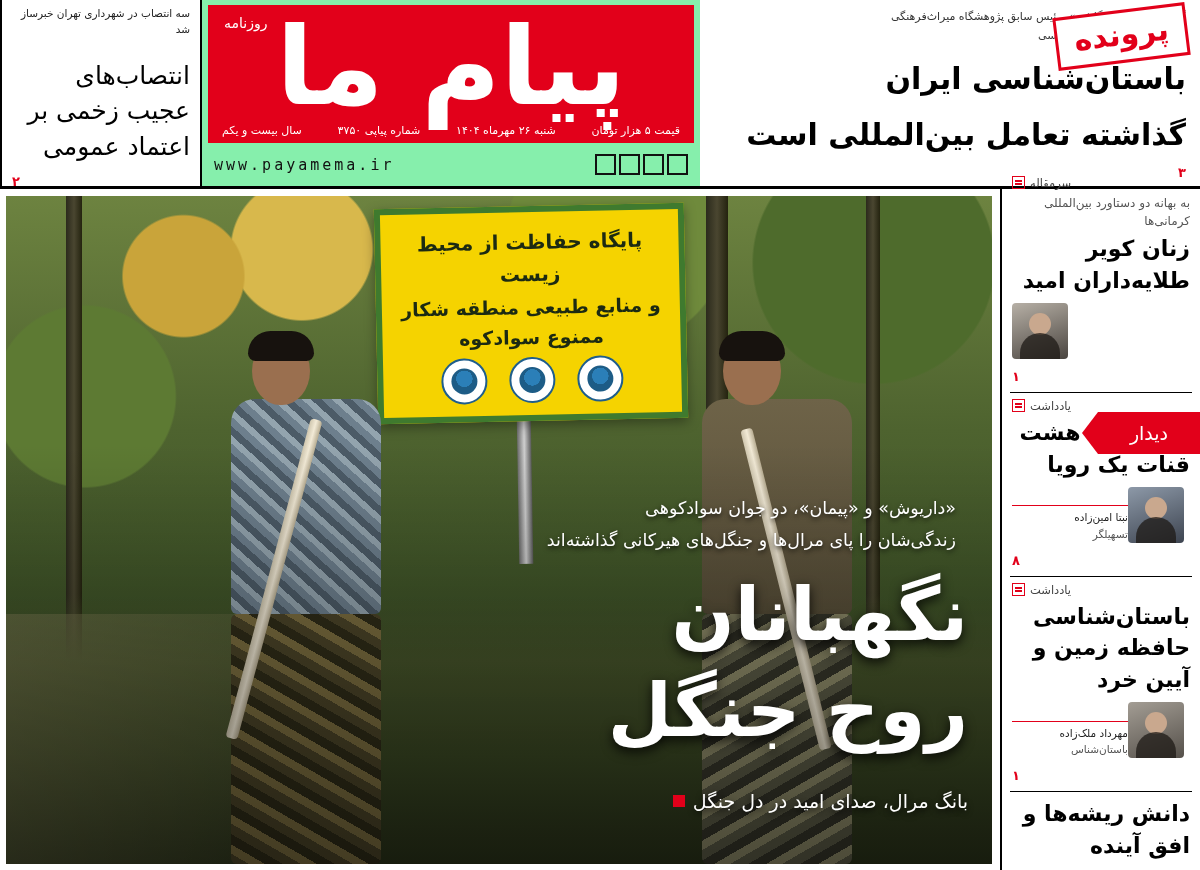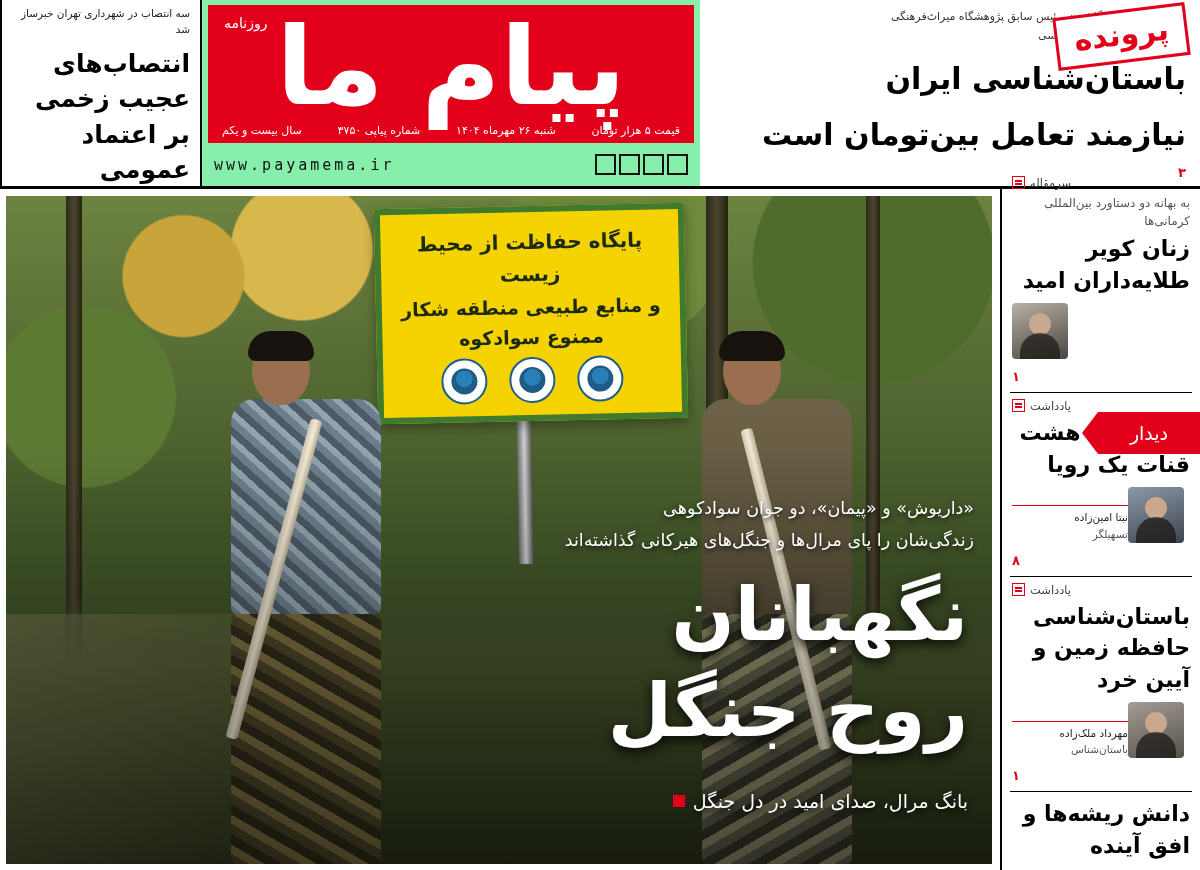--- a/index.html
+++ b/index.html
@@ -27,24 +27,24 @@
     width: 200px; height: 186px;
     padding: 6px 10px 4px 10px;
     border-left: 2px solid #000;
     display: flex; flex-direction: column;
     align-items: flex-end;
     position: relative;
   }
   .top-right .kicker {
     font-size: 10.5px; color: #222; line-height: 1.5;
     text-align: right; direction: rtl;
-    margin-bottom: 8px; width: 100%;
+    margin-bottom: 20px; width: 100%;
   }
   .top-right .hl {
-    font-size: 25px; font-weight: bold; color: #000;
+    font-size: 25px; font-weight: normal; color: #000;
     line-height: 1.42; text-align: right; direction: rtl;
     width: 100%;
   }
   .pagenum-red {
     color: #e2001a; font-size: 13px; font-weight: bold;
     margin-top: 10px;
   }
 
   
   .masthead {
@@ -319,21 +319,21 @@
   .s1 { left: 262px; bottom: 120px; transform: rotate(15deg); }
   .s2 { right: 200px; bottom: 110px; transform: rotate(-14deg); }
 
   .photo-shade {
     position: absolute; left: 0; right: 0; bottom: 0; height: 420px;
     background: linear-gradient(180deg, rgba(0,0,0,0) 0%, rgba(0,0,0,.20) 40%, rgba(0,0,0,.45) 100%);
   }
 
   
   .photo-deck {
-    position: absolute; right: 18px; top: 296px;
+    position: absolute; right: 36px; top: 296px;
     width: 520px; direction: rtl; text-align: right;
     color: #fff; font-size: 17.5px; line-height: 1.85;
     text-shadow: 0 2px 5px rgba(0,0,0,.8);
   }
   .photo-title {
     position: absolute; right: 24px; top: 370px;
     direction: rtl; text-align: right;
     color: #fff; font-weight: bold;
     font-size: 74px; line-height: 1.3;
     text-shadow: 0 4px 12px rgba(0,0,0,.85);
@@ -399,21 +399,21 @@
           <i></i>
         </div>
       </div>
     </div>
 
     <div class="top-left">
       <div class="stamp">پرونده</div>
       <div class="kicker">گفت‌وگو با «جلیل گلشن»، رئیس سابق پژوهشگاه میراث‌فرهنگی</div>
       <div class="kicker">به‌بهانه روز جهانی باستان‌شناسی</div>
       <div class="hl">باستان‌شناسی ایران</div>
-      <div class="hl">نیازمند تعامل بین‌تومان است</div>
+      <div class="hl">گذاشته تعامل بین‌المللی است</div>
       <div class="pagenum-red">۳</div>
     </div>
   </div>
 
   <div class="hr-black"></div>
 
   <div class="sidebar">
 
     <div class="side-item">
       <div class="side-label">

